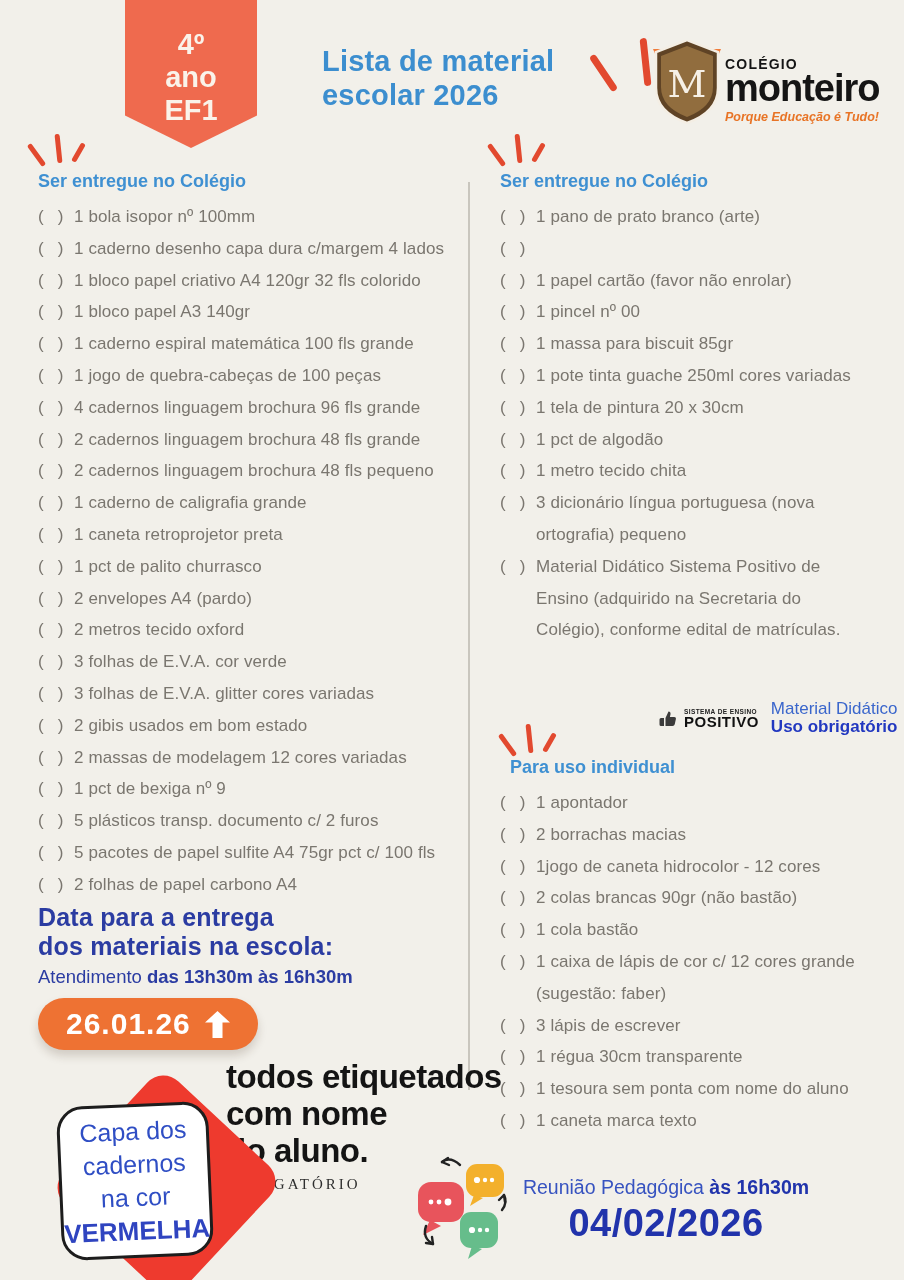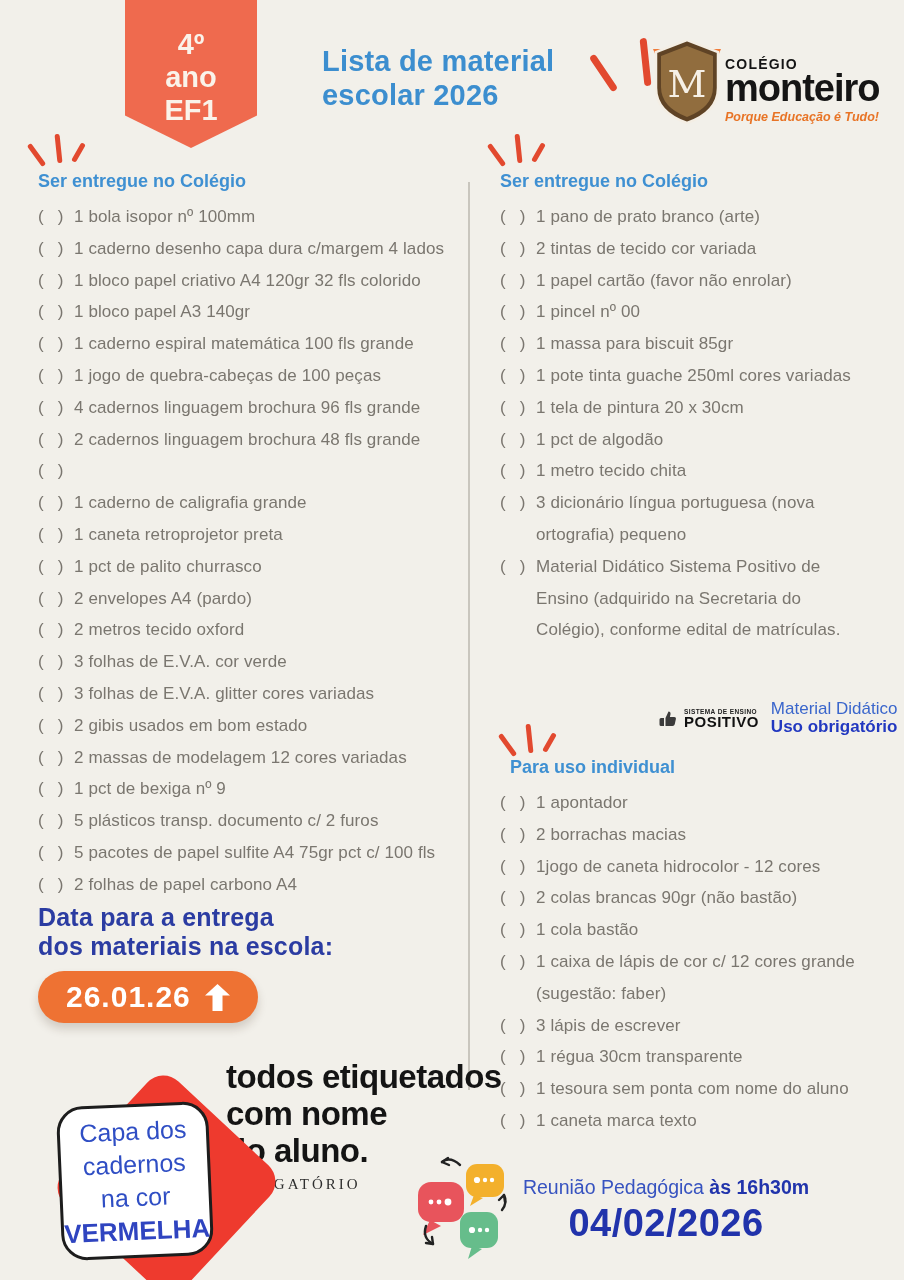--- a/index.html
+++ b/index.html
@@ -159,20 +159,21 @@
       <div class="item">
       <span class="cb">(&nbsp;&nbsp;&nbsp;)</span>
       <span class="itext">4 cadernos linguagem brochura 96 fls grande</span>
     </div>
       <div class="item">
       <span class="cb">(&nbsp;&nbsp;&nbsp;)</span>
       <span class="itext">2 cadernos linguagem brochura 48 fls grande</span>
     </div>
       <div class="item">
       <span class="cb">(&nbsp;&nbsp;&nbsp;)</span>
+      <span class="itext">2 cadernos linguagem brochura 48 fls pequeno</span>
     </div>
       <div class="item">
       <span class="cb">(&nbsp;&nbsp;&nbsp;)</span>
       <span class="itext">1 caderno de caligrafia grande</span>
     </div>
       <div class="item">
       <span class="cb">(&nbsp;&nbsp;&nbsp;)</span>
       <span class="itext">1 caneta retroprojetor preta</span>
     </div>
       <div class="item">
@@ -229,21 +230,20 @@
       <i></i>
     </div>
   <div class="col" id="right-col">
     <div class="col-header">Ser entregue no Colégio</div>
     <div class="item">
       <span class="cb">(&nbsp;&nbsp;&nbsp;)</span>
       <span class="itext">1 pano de prato branco (arte)</span>
     </div>
       <div class="item">
       <span class="cb">(&nbsp;&nbsp;&nbsp;)</span>
-      <span class="itext">2 tintas de tecido cor variada</span>
     </div>
       <div class="item">
       <span class="cb">(&nbsp;&nbsp;&nbsp;)</span>
       <span class="itext">1 papel cartão (favor não enrolar)</span>
     </div>
       <div class="item">
       <span class="cb">(&nbsp;&nbsp;&nbsp;)</span>
       <span class="itext">1 pincel nº 00</span>
     </div>
       <div class="item">
@@ -339,20 +339,23 @@
     </div>
       <div class="item">
       <span class="cb">(&nbsp;&nbsp;&nbsp;)</span>
       <span class="itext">1 caneta marca texto</span>
     </div>
   </div>
 
   <div class="delivery">
     <div class="d-h">Data para a entrega</div>
     <div class="d-h">dos materiais na escola:</div>
+    <div class="d-hours">
+      <span>Atendimento </span><b>das 13h30m às 16h30m</b>
+    </div>
     <div class="d-pill">
       <span>26.01.26</span>
       <svg width="25" height="27" viewBox="0 0 25 27">
         <polygon points="12.5,0 25,11.5 17.5,11.5 17.5,27 7.5,27 7.5,11.5 0,11.5" fill="#ffffff"></polygon>
       </svg>
     </div>
   </div>
 
   <div class="label-note">
     <div class="ln-big">todos etiquetados</div>

